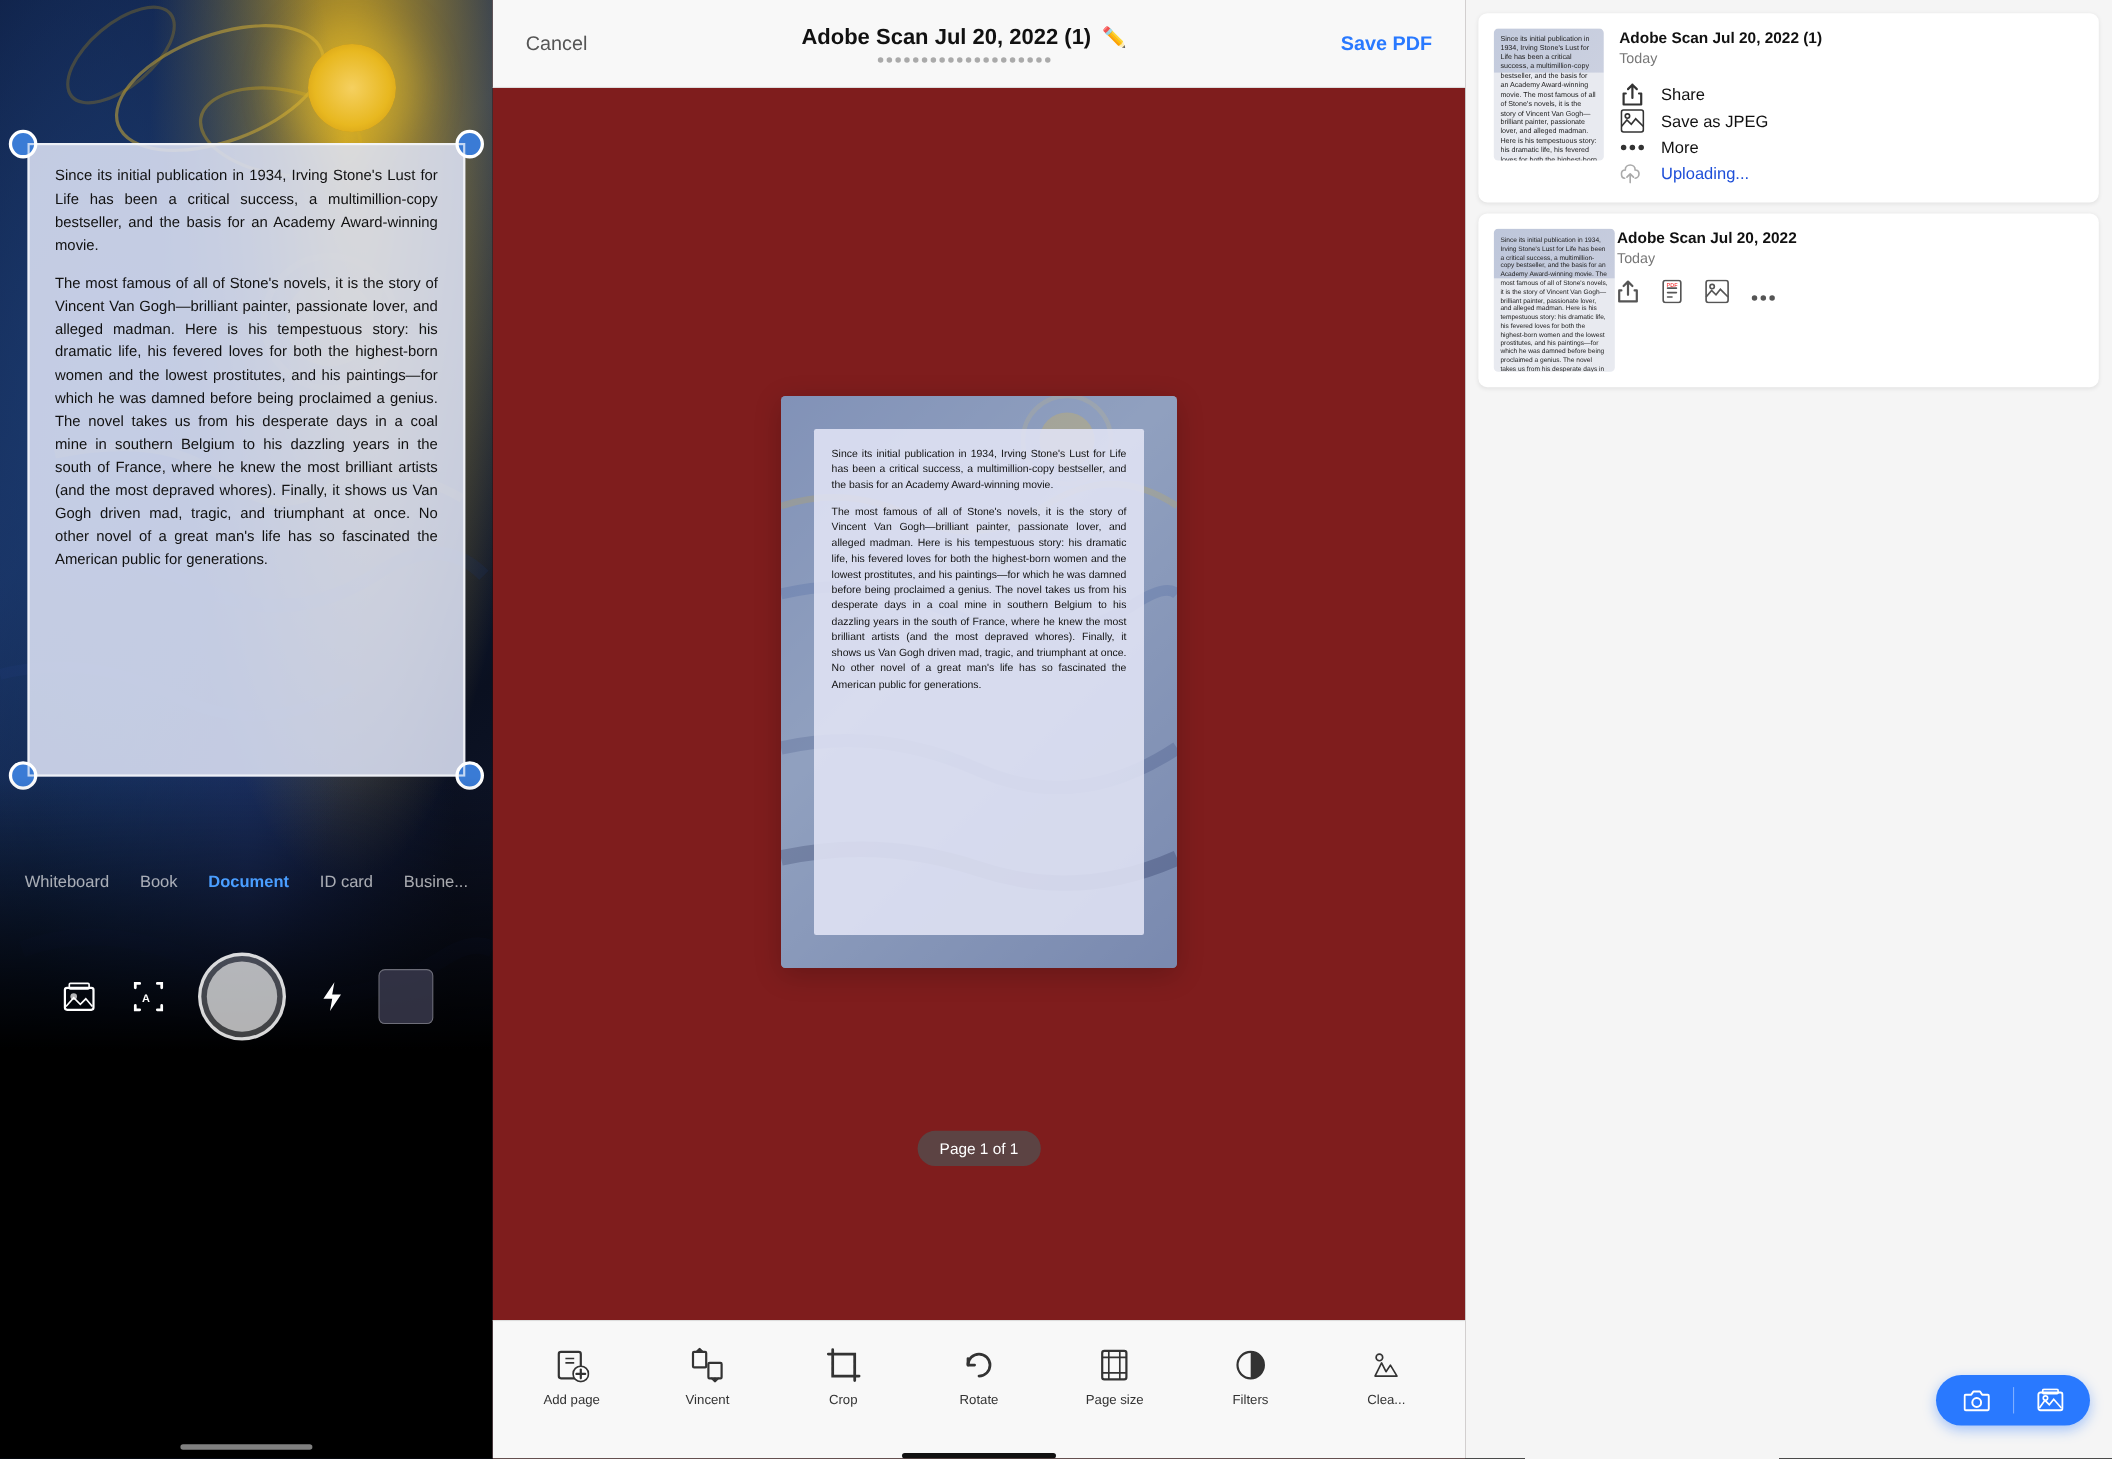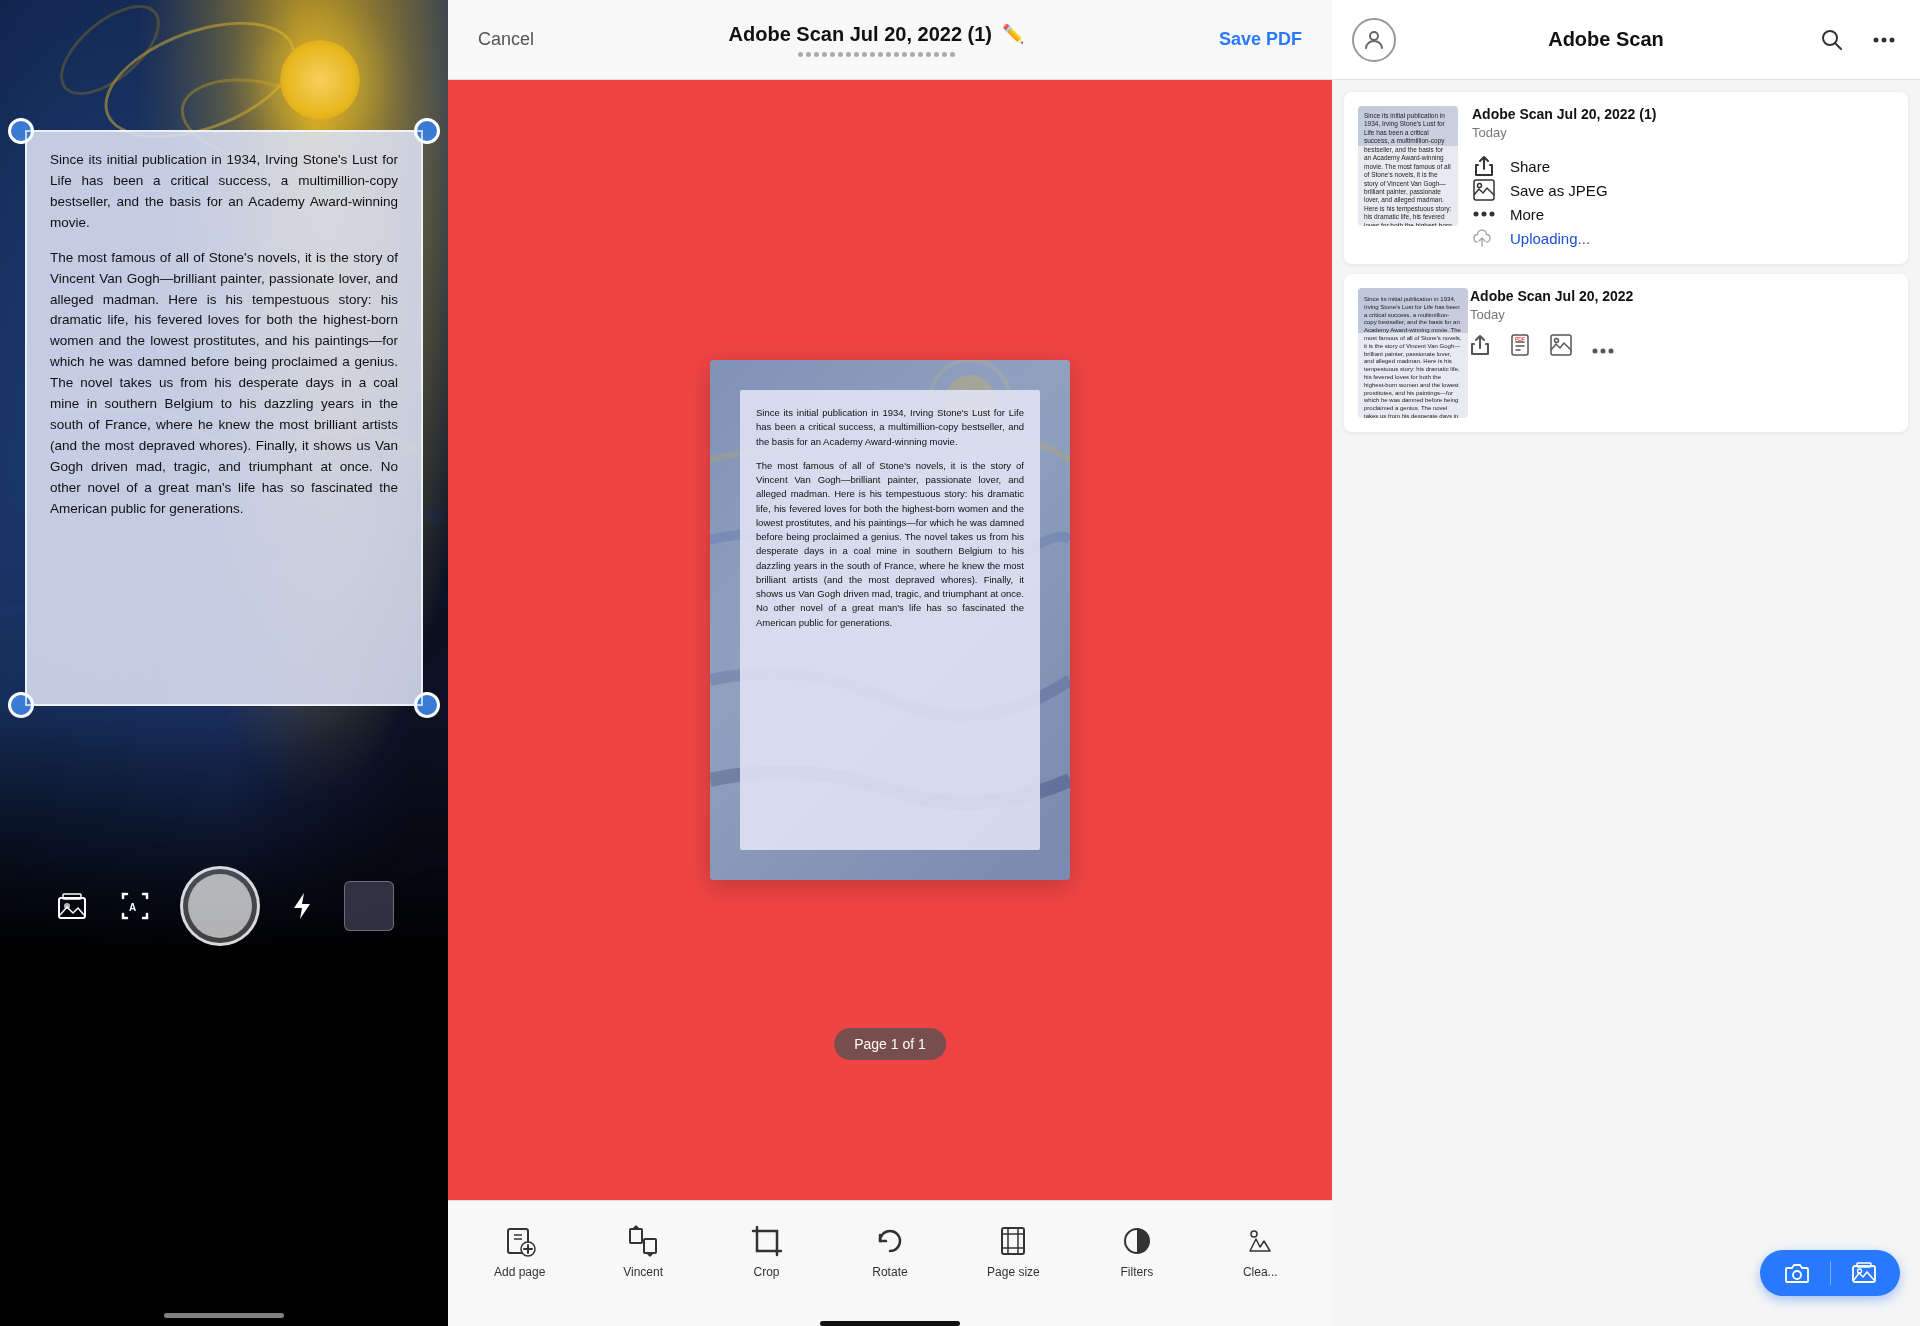--- a/index.html
+++ b/index.html
@@ -154,21 +154,21 @@
       transform: translateX(-50%);
       width: 120px; height: 5px;
       background: rgba(255,255,255,0.5);
       border-radius: 3px;
     }
 
     
     .editor-panel {
       width: 884px;
       height: 1326px;
-      background: #ef4444;
+      background: #7f1d1d;
       display: flex;
       flex-direction: column;
       flex-shrink: 0;
       position: relative;
       justify-content: space-between;
     }
     .editor-header {
       height: 80px;
       background: #f8f8f8;
       border-bottom: 1px solid #ddd;
@@ -506,20 +506,27 @@
 
   <div class="handle handle-tl"></div>
   <div class="handle handle-tr"></div>
   <div class="handle handle-bl"></div>
   <div class="handle handle-br"></div>
 
   <div class="scan-border"></div>
 
   <div class="camera-bottom">
 
+    <div class="mode-tabs">
+      <span class="mode-tab">Whiteboard</span>
+      <span class="mode-tab">Book</span>
+      <span class="mode-tab active">Document</span>
+      <span class="mode-tab">ID card</span>
+      <span class="mode-tab">Busine...</span>
+    </div>
 
     <div class="camera-controls">
       <div class="ctrl-icon">
         <svg width="30" height="30" viewBox="0 0 30 30" fill="none" xmlns="http://www.w3.org/2000/svg">
           <rect x="2" y="7" width="26" height="20" rx="2" stroke="white" stroke-width="2" fill="none"></rect>
           <rect x="6" y="3" width="18" height="5" rx="1" stroke="white" stroke-width="1.5" fill="none"></rect>
           <circle cx="10" cy="15" r="3" fill="white" opacity="0.7"></circle>
           <path d="M3 24 L10 16 L16 22 L21 17 L27 24" stroke="white" stroke-width="1.5" fill="none"></path>
         </svg>
       </div>
@@ -682,44 +689,20 @@
       <span class="toolbar-label">Clea...</span>
     </div>
   </div>
   <div class="editor-bottom-bar">
     <div class="editor-home-indicator"></div>
   </div>
 </div>
 
 <div class="right-panel" style="position:relative;">
 
-  <div class="right-header">
-    <div class="right-avatar">
-      <svg width="24" height="24" viewBox="0 0 24 24" fill="none" xmlns="http://www.w3.org/2000/svg">
-        <circle cx="12" cy="8" r="4" stroke="#666" stroke-width="2" fill="none"></circle>
-        <path d="M4 20 C4 16 8 13 12 13 C16 13 20 16 20 20" stroke="#666" stroke-width="2" fill="none" stroke-linecap="round"></path>
-      </svg>
-    </div>
-    <span class="right-title">Adobe Scan</span>
-    <div class="right-header-actions">
-      <div class="header-icon-btn">
-        <svg width="22" height="22" viewBox="0 0 22 22" fill="none" xmlns="http://www.w3.org/2000/svg">
-          <circle cx="9" cy="9" r="7" stroke="#333" stroke-width="2" fill="none"></circle>
-          <line x1="14" y1="14" x2="20" y2="20" stroke="#333" stroke-width="2" stroke-linecap="round"></line>
-        </svg>
-      </div>
-      <div class="header-icon-btn">
-        <svg width="22" height="6" viewBox="0 0 22 6" fill="none" xmlns="http://www.w3.org/2000/svg">
-          <circle cx="3" cy="3" r="2.5" fill="#333"></circle>
-          <circle cx="11" cy="3" r="2.5" fill="#333"></circle>
-          <circle cx="19" cy="3" r="2.5" fill="#333"></circle>
-        </svg>
-      </div>
-    </div>
-  </div>
 
   <div class="scan-card">
     <div class="scan-card-top">
 
       <div class="scan-thumbnail">
         <div class="scan-thumbnail-bg"></div>
         <div style="position:relative;z-index:1;font-size:6.5px;line-height:1.3;color:#222;">Since its initial publication in 1934, Irving Stone's Lust for Life has been a critical success, a multimillion-copy bestseller, and the basis for an Academy Award-winning movie.
         
 The most famous of all of Stone's novels, it is the story of Vincent Van Gogh—brilliant painter, passionate lover, and alleged madman. Here is his tempestuous story: his dramatic life, his fevered loves for both the highest-born women and the lowest prostitutes, and his paintings—for which he was damned before being proclaimed a genius. The novel takes us from his desperate days in a coal mine in southern Belgium to his dazzling years...</div>
       </div>

